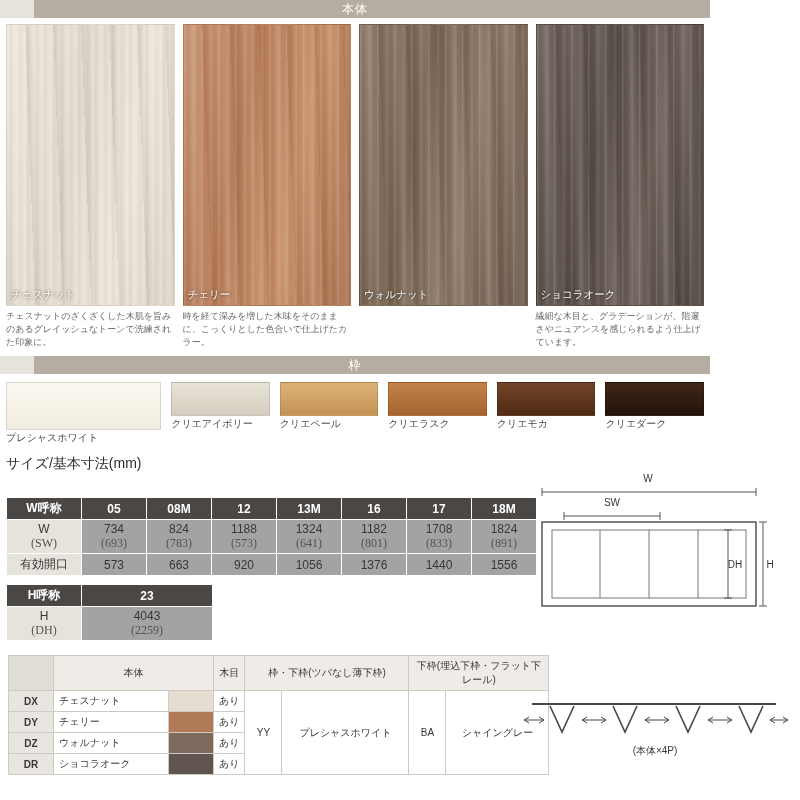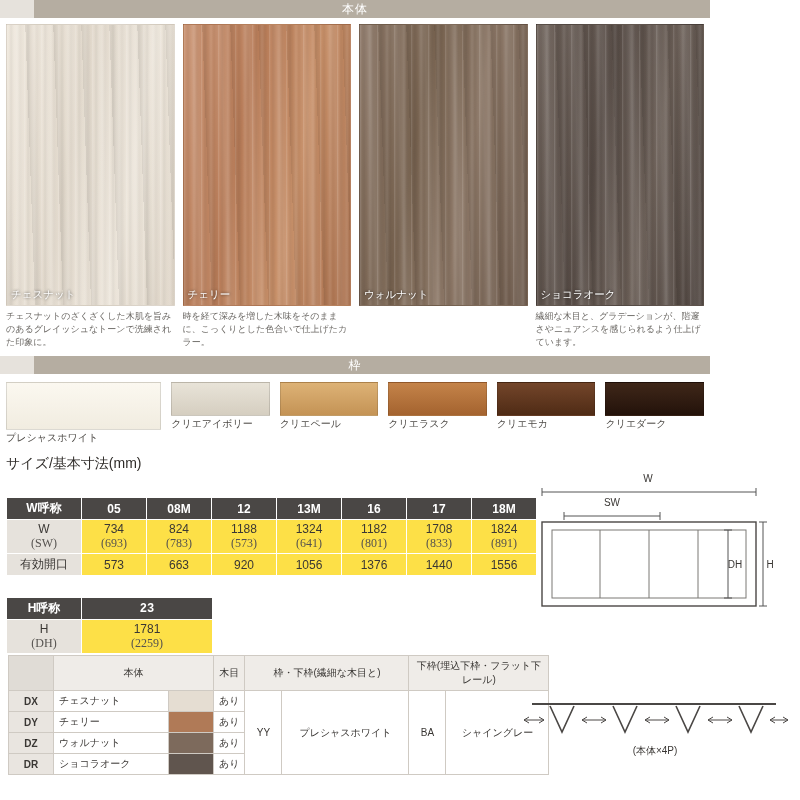--- a/index.html
+++ b/index.html
@@ -93,21 +93,21 @@
   
   .size-title{
     font-size:14px;font-weight:normal;color:#2e2b28;
     margin:8px 0 4px 6px;
   }
   table.sz{border-collapse:collapse;font-size:12px;}
   table.sz th,table.sz td{
     border:1px solid #ffffff;
     text-align:center;
     padding:2px 4px;
-    background:#fde047;
+    background:#a3a3a3;
     color:#3a3734;
   }
   table.sz th.hd{background:#4a4745;color:#fff;font-weight:bold;}
   table.sz td.lbl{background:#e6e2dc;width:66px;}
   .sz-cell{min-width:56px;}
   .sub{color:#55524f;font-family:Liberation Serif, serif;}
 
   
   table.bt{border-collapse:collapse;font-size:10px;}
   table.bt th,table.bt td{
@@ -260,33 +260,33 @@
         <td class="sz-cell">663</td>
         <td class="sz-cell">920</td>
         <td class="sz-cell">1056</td>
         <td class="sz-cell">1376</td>
         <td class="sz-cell">1440</td>
         <td class="sz-cell">1556</td>
       </tr>
     </tbody>
       </table>
 
-    <table class="sz" style="margin-top:21px;">
+    <table class="sz" style="margin-top:8px;">
       <tbody>
           <tr>
         <th class="hd" style="width:66px;">H呼称</th>
-        <th class="hd" style="width:122px;font-family:Liberation Mono, monospace;">23</th>
+        <th class="hd" style="width:122px;">23</th>
       </tr>
       <tr>
         <td class="lbl">
           <span>H</span><br>
           <span class="sub">(DH)</span>
         </td>
         <td>
-          <span>1781</span><br>
+          <span>4043</span><br>
           <span class="sub">(2259)</span>
         </td>
       </tr>
     </tbody>
       </table>
   </div>
 
   <div class="diagram" style="left:520px;top:470px;">
     <svg width="270" height="150" viewBox="0 0 270 150">
 
@@ -314,21 +314,21 @@
     </svg>
   </div>
 
   <div style="position:absolute;left:8px;top:655px;">
     <table class="bt">
       <tbody>
           <tr>
         <th style="background:#e0dcd6;border:1px solid #cfcac3;"></th>
         <th colspan="2">本体</th>
         <th>木目</th>
-        <th colspan="2">枠・下枠(繊細な木目と)</th>
+        <th colspan="2">枠・下枠(ツバなし薄下枠)</th>
         <th colspan="2">下枠(埋込下枠・フラット下レール)</th>
       </tr>
       <tr>
         <td class="code">DX</td>
         <td class="nm">チェスナット</td>
         <td class="chip" style="background:#e5ddd2;"></td>
         <td>あり</td>
         <td rowspan="4" style="width:26px;">YY</td>
         <td rowspan="4" style="width:116px;">プレシャスホワイト</td>
         <td rowspan="4" style="width:26px;">BA</td>

